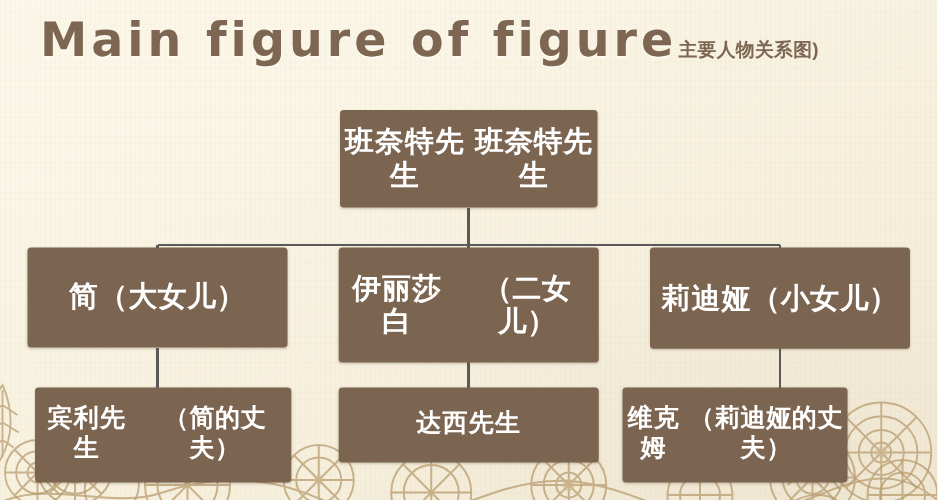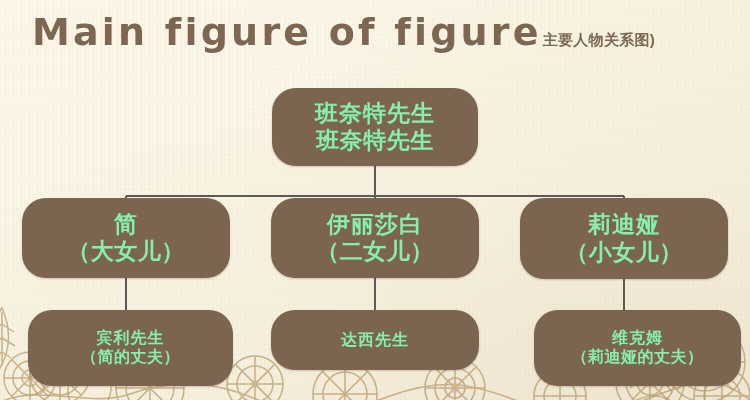--- a/index.html
+++ b/index.html
@@ -90,57 +90,57 @@
   #connectors {
     position: absolute;
     inset: 0;
     pointer-events: none;
   }
 
   
   .node {
     position: absolute;
     background: #7b6450;
-    border-radius: 24px;
-    color: #86efac;
+    border-radius: 3px;
+    color: #ffffff;
     display: flex;
-    flex-direction: column;
+    flex-direction: row;
     align-items: center;
     justify-content: center;
     box-shadow: 0 1px 2px rgba(90,70,50,0.25);
     box-sizing: border-box;
     text-align: center;
   }
   .node .line1 {
     font-size: 23px;
     font-weight: bold;
     letter-spacing: 1px;
     line-height: 1.18;
   }
   .node .line2 {
     font-size: 23px;
     font-weight: bold;
     letter-spacing: 0.5px;
     line-height: 1.18;
   }
   .node.small .line1,
   .node.small .line2 {
-    font-size: 16px;
+    font-size: 20px;
   }
 
   
   #node-parents { left: 272px; top: 88px;  width: 206px; height: 78px; }
 
   #node-jane      { left: 22px;  top: 198px; width: 208px; height: 80px; }
-  #node-elizabeth { left: 271px; top: 198px; width: 208px; height: 80px; }
+  #node-elizabeth { left: 271px; top: 198px; width: 208px; height: 92px; }
   #node-lydia     { left: 520px; top: 198px; width: 208px; height: 81px; }
 
   #node-bingley { left: 28px;  top: 310px; width: 205px; height: 76px; }
   #node-darcy   { left: 271px; top: 310px; width: 208px; height: 60px; }
-  #node-wickham { left: 534px; top: 310px; width: 207px; height: 76px; }
+  #node-wickham { left: 498px; top: 310px; width: 180px; height: 76px; }
 </style>
 </head>
 <body>
 
 <div id="slide">
 
   <div class="texture"></div>
 
   <svg id="ornament-bottom" class="ornament" viewBox="0 0 750 110" xmlns="http://www.w3.org/2000/svg">
     <g stroke="#b79a6c" fill="none" stroke-width="1.6" opacity="0.85">

